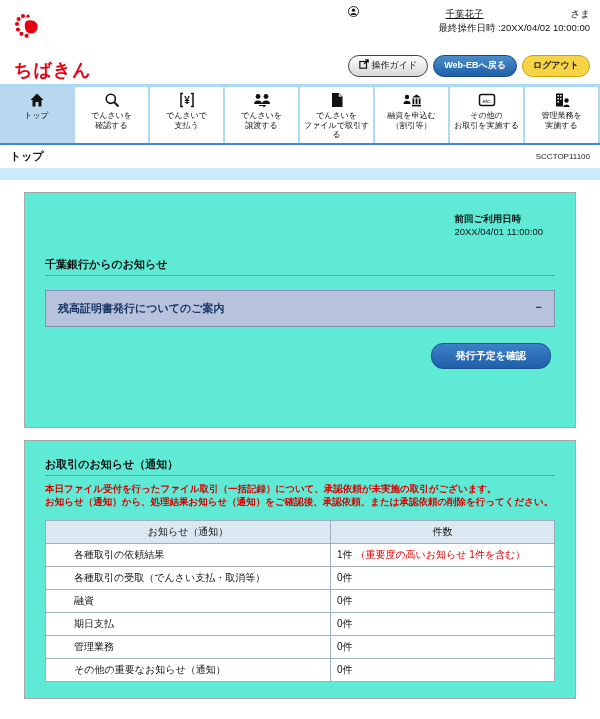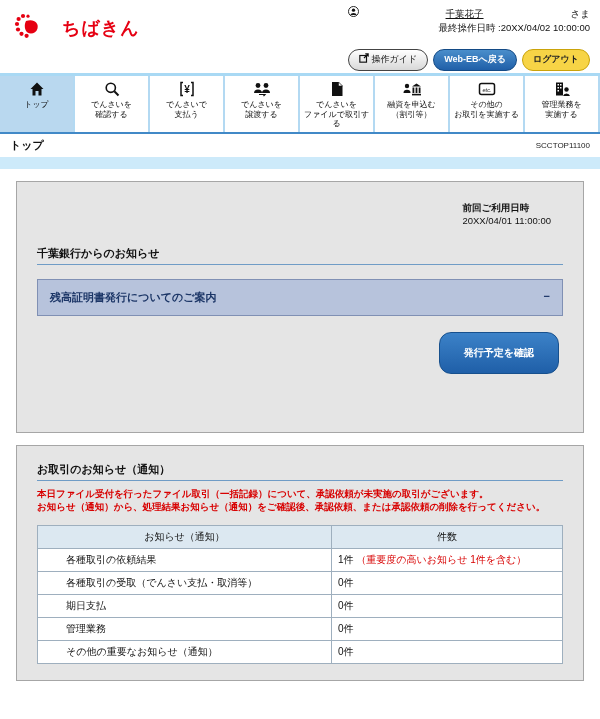--- a/index.html
+++ b/index.html
@@ -1,26 +1,26 @@
 <!DOCTYPE html>
 <html><head>
 <meta charset="utf-8">
 <style>
   * { margin:0; padding:0; box-sizing:border-box; }
   html,body { width:600px; background:#fff; font-family:"Liberation Sans","DejaVu Sans",sans-serif; color:#111; }
   body { height:719px; overflow:hidden; }
 
   
   .header { display:flex; justify-content:space-between; align-items:flex-start; padding:6px 10px 2px 14px; }
-  .logo { display:flex; align-items:center; gap:20px; margin-top:6px; }
+  .logo { display:flex; gap:14px; margin-top:6px;flex-direction:column; }
   .logo-text { color:#e60012; font-weight:bold; font-size:18px; letter-spacing:1px; }
   .header-right { text-align:right; font-size:9.5px; line-height:1.5; }
   .user-line { display:flex; justify-content:space-between; align-items:center; gap:3px; }
   .user-name { text-decoration:underline; }
-  .btn-row { display:flex; gap:5px; justify-content:flex-end; margin-top:13px; }
+  .btn-row { display:flex; gap:5px; justify-content:flex-end; margin-top:19px; }
   .pill { display:inline-flex; align-items:center; gap:3px; border-radius:11px; font-size:9px; padding:3px 10px; cursor:pointer; white-space:nowrap; }
   .pill-guide { background:linear-gradient(#ffffff,#d8d8d8); border:1.5px solid #444; color:#111; }
   .pill-webeb { background:linear-gradient(#4a8ecb,#1f5fa8); border:1.5px solid #134a85; color:#fff; font-weight:bold; }
   .pill-logout { background:#f7d446; border:1.5px solid #caa30a; color:#222; font-weight:bold; }
 
   .thin-blue-bar { height:3px; background:#a9d9f4; }
 
   
   .nav { display:flex; }
   .nav-tab { width:75px; background:#fff; border-right:2px solid #b3d9f2; text-align:center; padding:4px 1px 3px; cursor:pointer; }
@@ -30,30 +30,30 @@
   .nav-label { font-size:8px; line-height:1.2; margin-top:2px; }
   .nav-bottom-line { height:2px; background:#4189c7; }
 
   
   .breadcrumb { display:flex; justify-content:space-between; align-items:center; padding:4px 10px 3px; }
   .crumb { font-weight:bold; font-size:11px; }
   .screen-id { font-size:8px; color:#222; }
   .blue-band { height:12px; background:#cdeafa; margin-top:1px; }
 
   
-  .panel { margin:12px 16px 0; border:1px solid #a6a6a6; background:#e5e5e5; padding:14px 20px 16px; }
+  .panel { margin:12px 24px 0; border:1px solid #a6a6a6; background:#5eead4; padding:14px 20px 16px; }
   .last-login { text-align:right; padding-right:12px; font-size:9.5px; margin-top:6px; }
   .last-login .lbl { font-weight:bold; }
   .section-title { margin-top:20px; font-weight:bold; font-size:11px; padding-bottom:3px; border-bottom:1px solid #6f9cc6; }
   .panel2 .section-title { margin-top:2px; }
 
   .notice-header { margin-top:14px; background:#b7c3dc; border:1px solid #8090b4; padding:10px 12px; display:flex; justify-content:space-between; align-items:flex-start; color:#1c3667; font-weight:bold; font-size:11px; cursor:pointer; }
   .notice-body { margin:14px 2px 0; font-size:10px; color:#222; }
   .btn-area-right { text-align:right; margin-top:16px; padding-right:4px; }
-  .btn-blue { display:inline-block; background:linear-gradient(#3c82c8,#1f5fa8); border:1px solid #17508d; color:#fff; font-size:10px; font-weight:bold; border-radius:12px; padding:13px 24px; cursor:pointer; }
+  .btn-blue { display:inline-block; background:linear-gradient(#3c82c8,#1f5fa8); border:1px solid #17508d; color:#fff; font-size:10px; font-weight:bold; border-radius:12px; padding:5px 24px; cursor:pointer; }
 
   .warning { color:#d80000; font-weight:bold; font-size:9.5px; line-height:1.4; margin:6px 0 12px; }
 
   
   table.notif { width:100%; border-collapse:collapse; font-size:10px; margin-top:2px;padding-left:48px; }
   table.notif th { background:#dce8f1; border:1px solid #9eafbe; font-weight:normal; padding:4px 2px; text-align:center; }
   table.notif td { border:1px solid #9eafbe; padding:4px 6px; background:#fff; }
   td.label-cell.indent { padding-left:28px; }
   .col-label { width:56%; }
   .red-note { color:#d80000; }
@@ -238,20 +238,24 @@
     </tr>
     <tr>
       <td class="label-cell indent">各種取引の依頼結果</td>
       <td><span>1件</span> <span class="red-note">（重要度の高いお知らせ 1件を含む）</span></td>
     </tr>
     <tr>
       <td class="label-cell indent">各種取引の受取（でんさい支払・取消等）</td>
       <td><span>0件</span> <span class="red-note"></span></td>
     </tr>
     <tr>
+      <td class="label-cell indent">融資</td>
+      <td><span>0件</span> <span class="red-note"></span></td>
+    </tr>
+    <tr>
       <td class="label-cell indent">期日支払</td>
       <td><span>0件</span> <span class="red-note"></span></td>
     </tr>
     <tr>
       <td class="label-cell indent">管理業務</td>
       <td><span>0件</span> <span class="red-note"></span></td>
     </tr>
     <tr>
       <td class="label-cell indent">その他の重要なお知らせ（通知）</td>
       <td><span>0件</span> <span class="red-note"></span></td>

